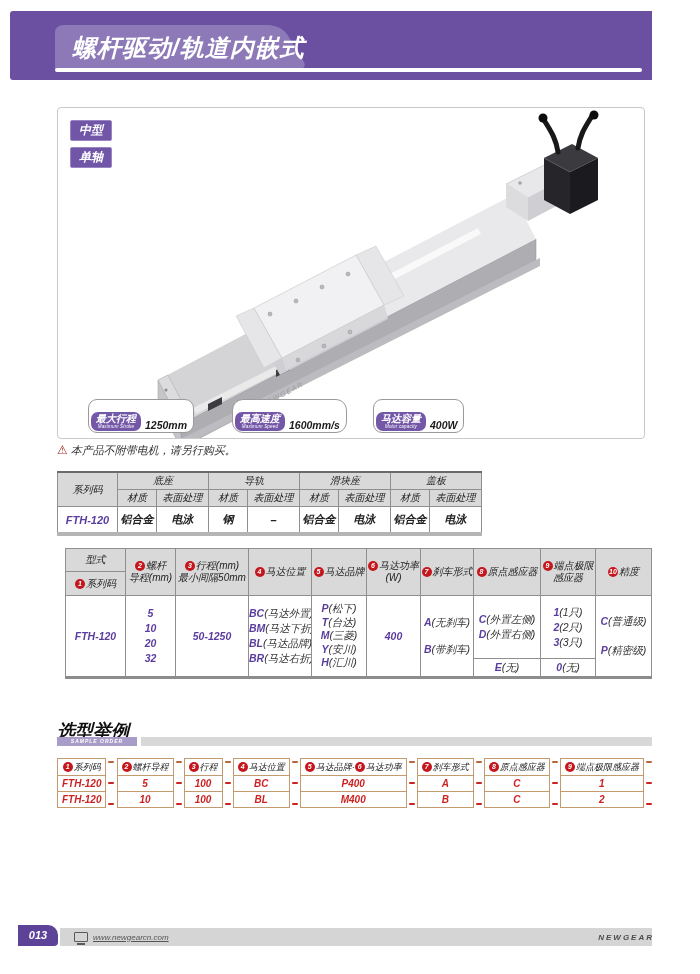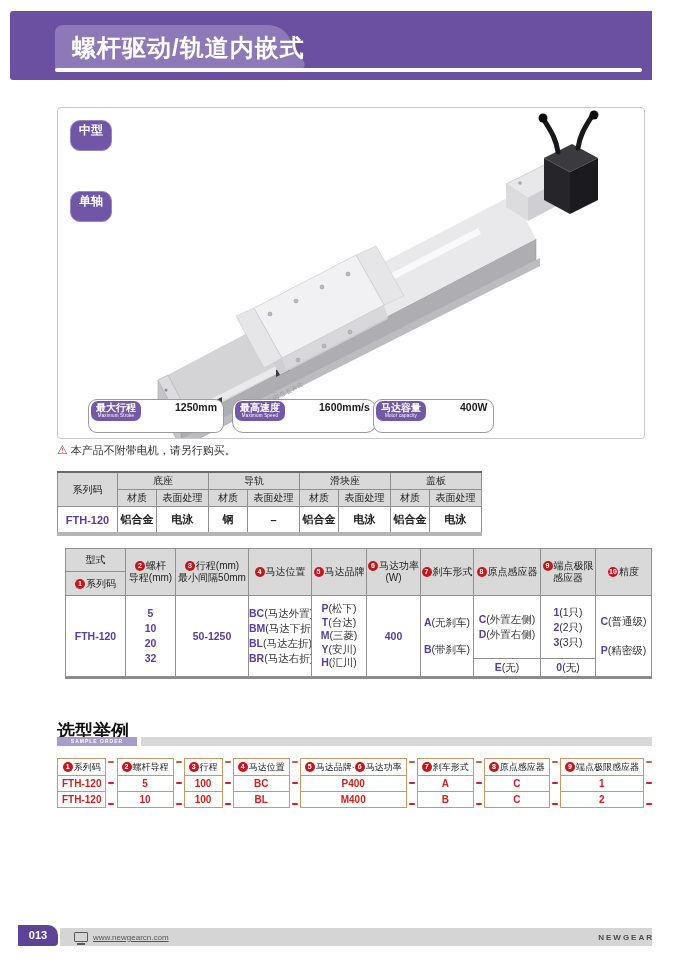--- a/index.html
+++ b/index.html
@@ -1,35 +1,35 @@
 <!DOCTYPE html>
 <html><head>
 <meta charset="utf-8">
 <style>
   html,body{margin:0;padding:0;background:#fff;}
   .page{position:relative;width:652px;height:974px;background:#fff;overflow:hidden;
-        font-family:"Liberation Sans","DejaVu Sans",sans-serif;color:#222;}
+        font-family:"Liberation Sans","DejaVu Sans",sans-serif;color:#222;font-style:italic;}
 
   
   .banner{position:absolute;left:10px;top:11px;width:680px;height:69px;background:#6b4fa0;border-radius:3px;}
   .swoosh{position:absolute;left:45px;top:13px;width:282px;height:45px;}
   .banner-underline{position:absolute;left:45px;top:57px;width:587px;height:4px;background:#fff;border-radius:2px;}
   .title{position:absolute;top:21px;font-size:24px;font-weight:bold;color:#fff;white-space:nowrap;letter-spacing:1px;}
   .title-left{left:62px;}
   .title-right{left:332px;letter-spacing:0.5px;}
 
   
   .product-box{position:absolute;left:57px;top:107px;width:586px;height:330px;border:1px solid #c9c9c9;border-radius:4px;background:#fff;}
   .pill{position:absolute;left:12px;background:#7156a8;border:1px solid #9a85c4;color:#fff;font-size:12px;font-weight:bold;
-        padding:1px 8px 12px;border-radius:10px;line-height:16px;}
-  .pill.p2{top:39px;margin-top:44px;} .pill.p1{top:12px;}
+        padding:1px 8px 2px;border-radius:2px;line-height:16px;}
+  .pill.p2{top:39px;} .pill.p1{top:12px;}
   .actuator{position:absolute;left:0;top:0;width:586px;height:330px;}
 
-  .spec-badge{position:absolute;top:291px;height:30px;display:flex;align-items:flex-start;
-        border:1.5px solid #9a9a9a;border-radius:9px;background:#fff;padding:1px 6px 1px 2px;gap:30px;}
+  .spec-badge{position:absolute;top:291px;height:30px;display:flex;align-items:flex-end;
+        border:1.5px solid #9a9a9a;border-radius:9px;background:#fff;padding:1px 6px 1px 2px;}
   .spec-label{background:#7458a8;border-radius:7px;color:#fff;text-align:center;padding:2px 5px;line-height:1;}
   .spec-zh{font-size:10px;font-weight:bold;display:block;}
   .spec-en{font-size:4.5px;display:block;margin-top:1px;letter-spacing:0.2px;}
   .spec-val{font-size:10.5px;font-weight:bold;color:#1a1a1a;margin-left:4px;white-space:nowrap;}
 
   
   .notice{position:absolute;left:57px;top:443px;font-size:11px;color:#333;}
   .warn{color:#a33226;font-size:12px;margin-right:3px;}
 
   
@@ -259,21 +259,21 @@
         <td rowspan="2">
           <div class="line code">5</div>
           <div class="line code">10</div>
           <div class="line code">20</div>
           <div class="line code">32</div>
         </td>
         <td rowspan="2" class="code">50-1250</td>
         <td rowspan="2">
           <div class="line"><span class="code">BC</span><span class="lbl">(马达外置)</span></div>
           <div class="line"><span class="code">BM</span><span class="lbl">(马达下折)</span></div>
-          <div class="line"><span class="code">BL</span><span class="lbl">(马达左折)</span></div>
+          <div class="line"><span class="code">BL</span><span class="lbl">(马达品牌)</span></div>
           <div class="line"><span class="code">BR</span><span class="lbl">(马达右折)</span></div>
         </td>
         <td rowspan="2" class="brands">
           <div class="line"><span class="code">P</span><span class="lbl">(松下)</span></div>
           <div class="line"><span class="code">T</span><span class="lbl">(台达)</span></div>
           <div class="line"><span class="code">M</span><span class="lbl">(三菱)</span></div>
           <div class="line"><span class="code">Y</span><span class="lbl">(安川)</span></div>
           <div class="line"><span class="code">H</span><span class="lbl">(汇川)</span></div>
         </td>
         <td rowspan="2" class="code">400</td>

